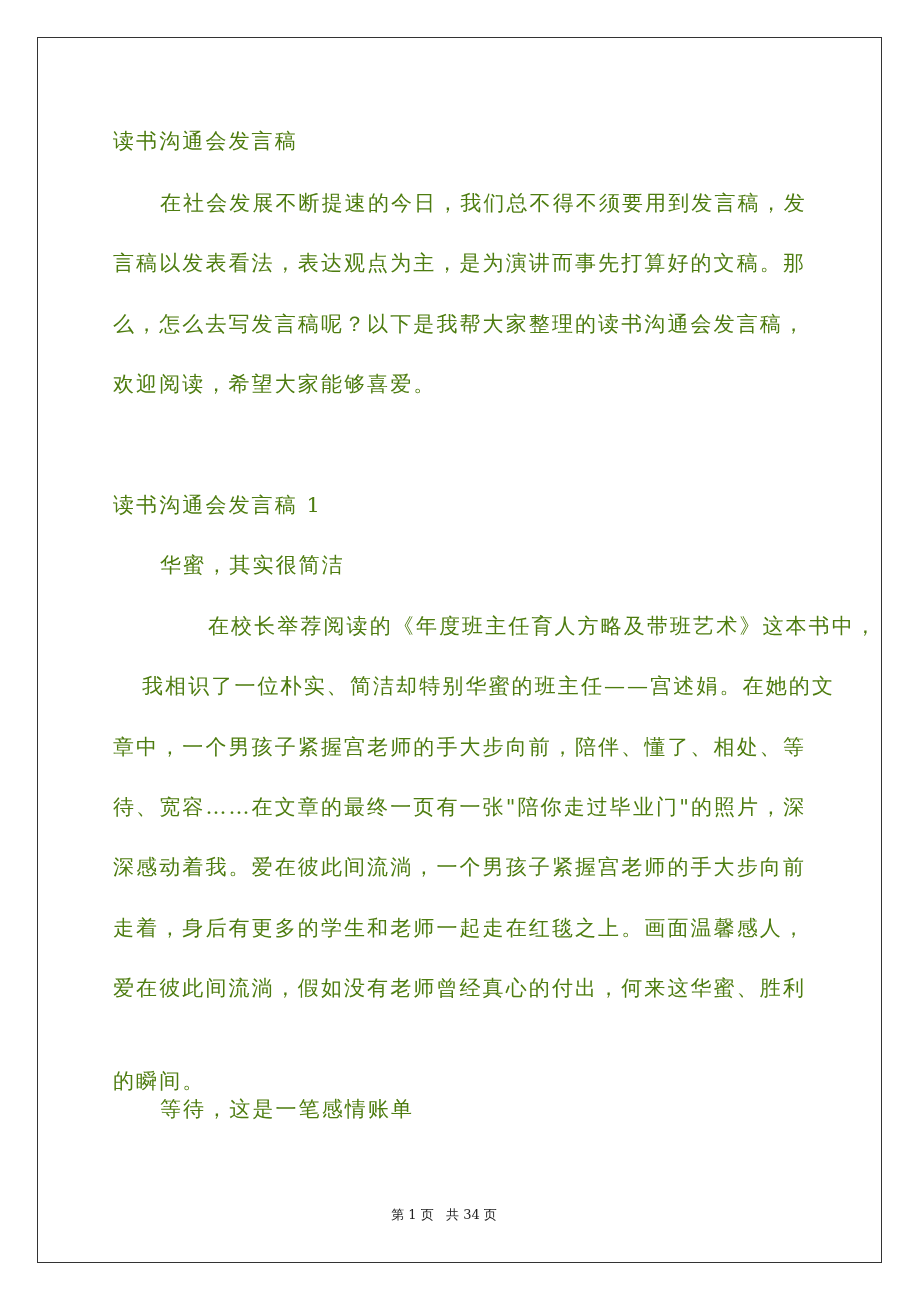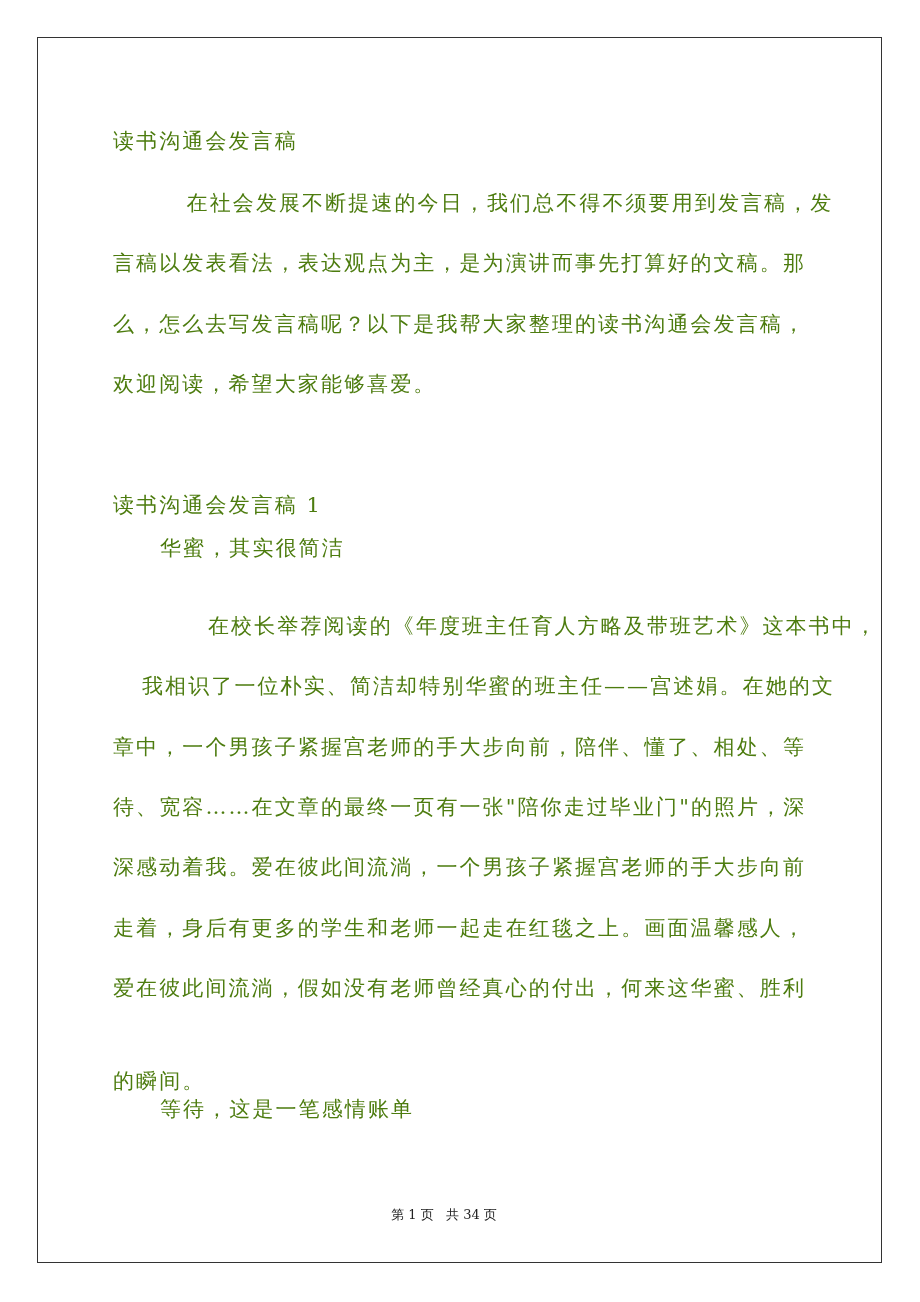--- a/index.html
+++ b/index.html
@@ -47,28 +47,28 @@
       white-space: pre;
     }
   </style>
 </head>
 <body>
 
 <div class="page-frame"></div>
 
 <div class="line" style="top:126px;">读书沟通会发言稿</div>
 
-<div class="line indent" style="top:188px;text-align:center;">在社会发展不断提速的今日，我们总不得不须要用到发言稿，发</div>
+<div class="line indent" style="top:188px;">在社会发展不断提速的今日，我们总不得不须要用到发言稿，发</div>
 <div class="line" style="top:248px;">言稿以发表看法，表达观点为主，是为演讲而事先打算好的文稿。那</div>
 <div class="line" style="top:309px;">么，怎么去写发言稿呢？以下是我帮大家整理的读书沟通会发言稿，</div>
 <div class="line" style="top:369px;">欢迎阅读，希望大家能够喜爱。</div>
 
 <div class="line" style="top:490px;">读书沟通会发言稿 1</div>
 
-<div class="line indent" style="top:533px;">华蜜，其实很简洁</div>
+<div class="line indent" style="top:550px;">华蜜，其实很简洁</div>
 
 <div class="line indent" style="top:611px;margin-left:48px;">在校长举荐阅读的《年度班主任育人方略及带班艺术》这本书中，</div>
 <div class="line" style="top:671px;margin-left:29px;">我相识了一位朴实、简洁却特别华蜜的班主任——宫述娟。在她的文</div>
 <div class="line" style="top:732px;">章中，一个男孩子紧握宫老师的手大步向前，陪伴、懂了、相处、等</div>
 <div class="line" style="top:792px;">待、宽容……在文章的最终一页有一张"陪你走过毕业门"的照片，深</div>
 <div class="line" style="top:852px;">深感动着我。爱在彼此间流淌，一个男孩子紧握宫老师的手大步向前</div>
 <div class="line" style="top:913px;">走着，身后有更多的学生和老师一起走在红毯之上。画面温馨感人，</div>
 <div class="line" style="top:973px;">爱在彼此间流淌，假如没有老师曾经真心的付出，何来这华蜜、胜利</div>
 <div class="line" style="top:1066px;">的瞬间。</div>
 

